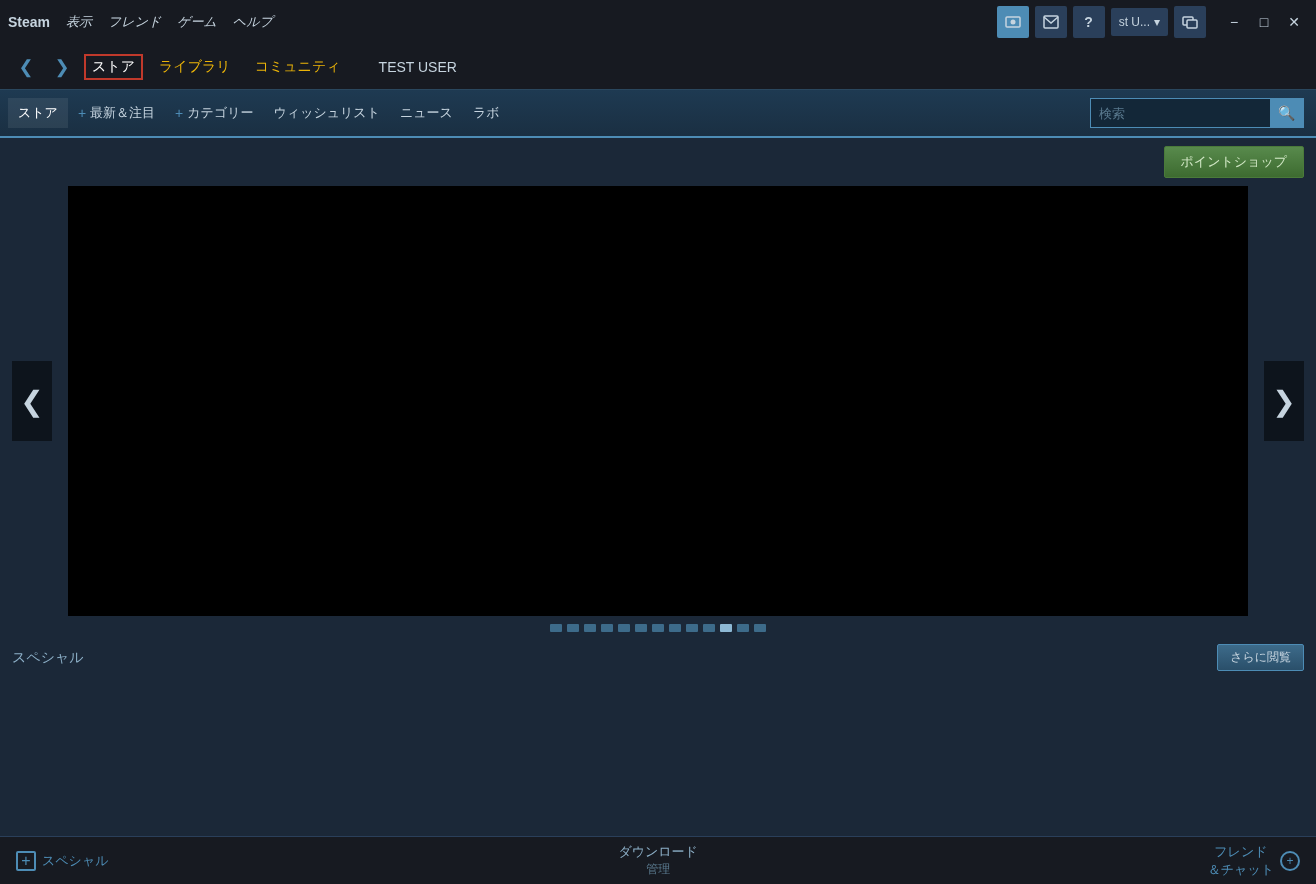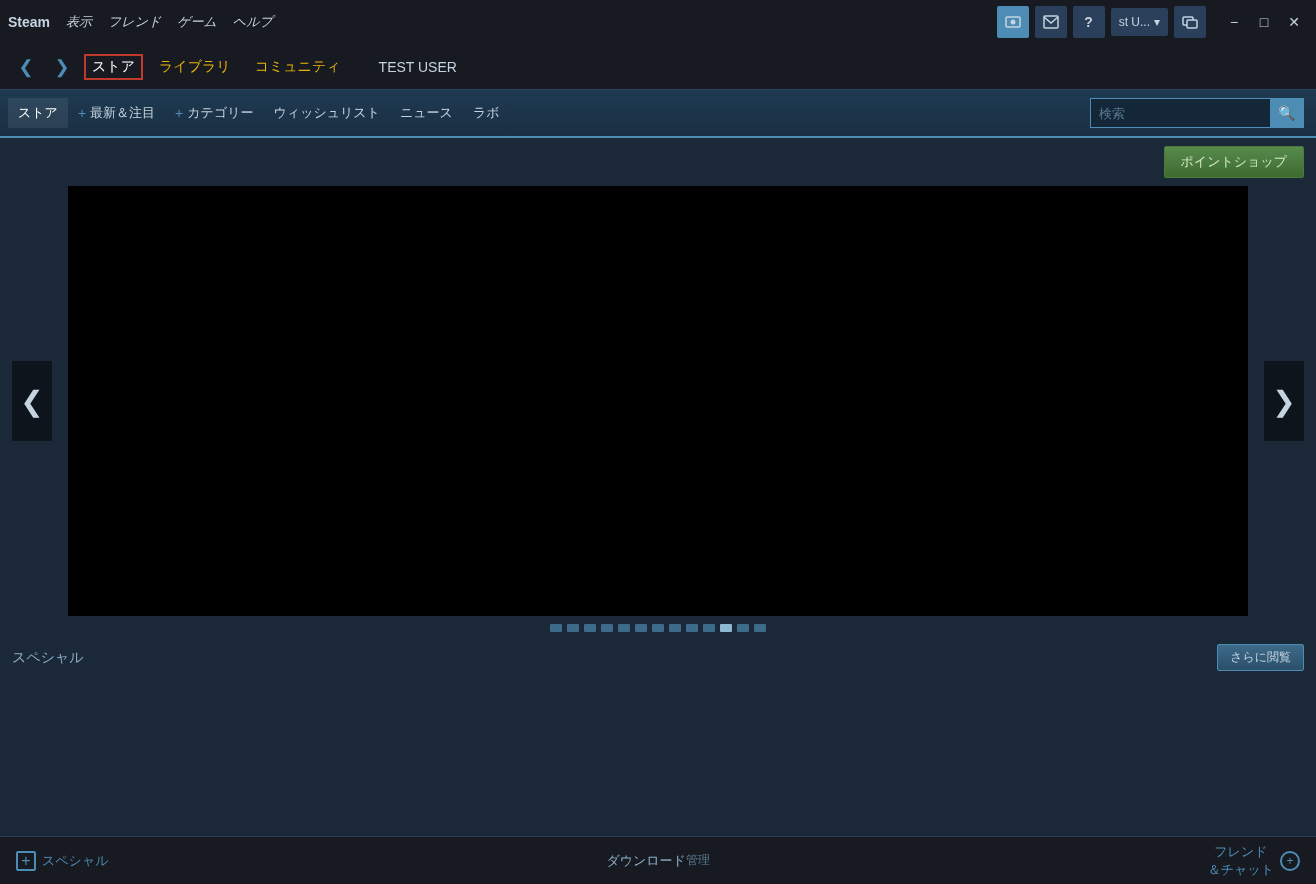--- a/index.html
+++ b/index.html
@@ -318,21 +318,21 @@
       border-radius: 2px;
       display: flex;
       align-items: center;
       justify-content: center;
       font-size: 16px;
       line-height: 1;
     }
     #download-center {
       flex: 1;
       display: flex;
-      flex-direction: row;
+      flex-direction: column;
       align-items: center;
       justify-content: center;
       cursor: pointer;
       color: #8db0c8;
     }
     #download-label { font-size: 13px; }
     #download-sub { font-size: 12px; color: #5a7a8f; }
     #friends-chat-btn {
       display: flex;
       align-items: center;

